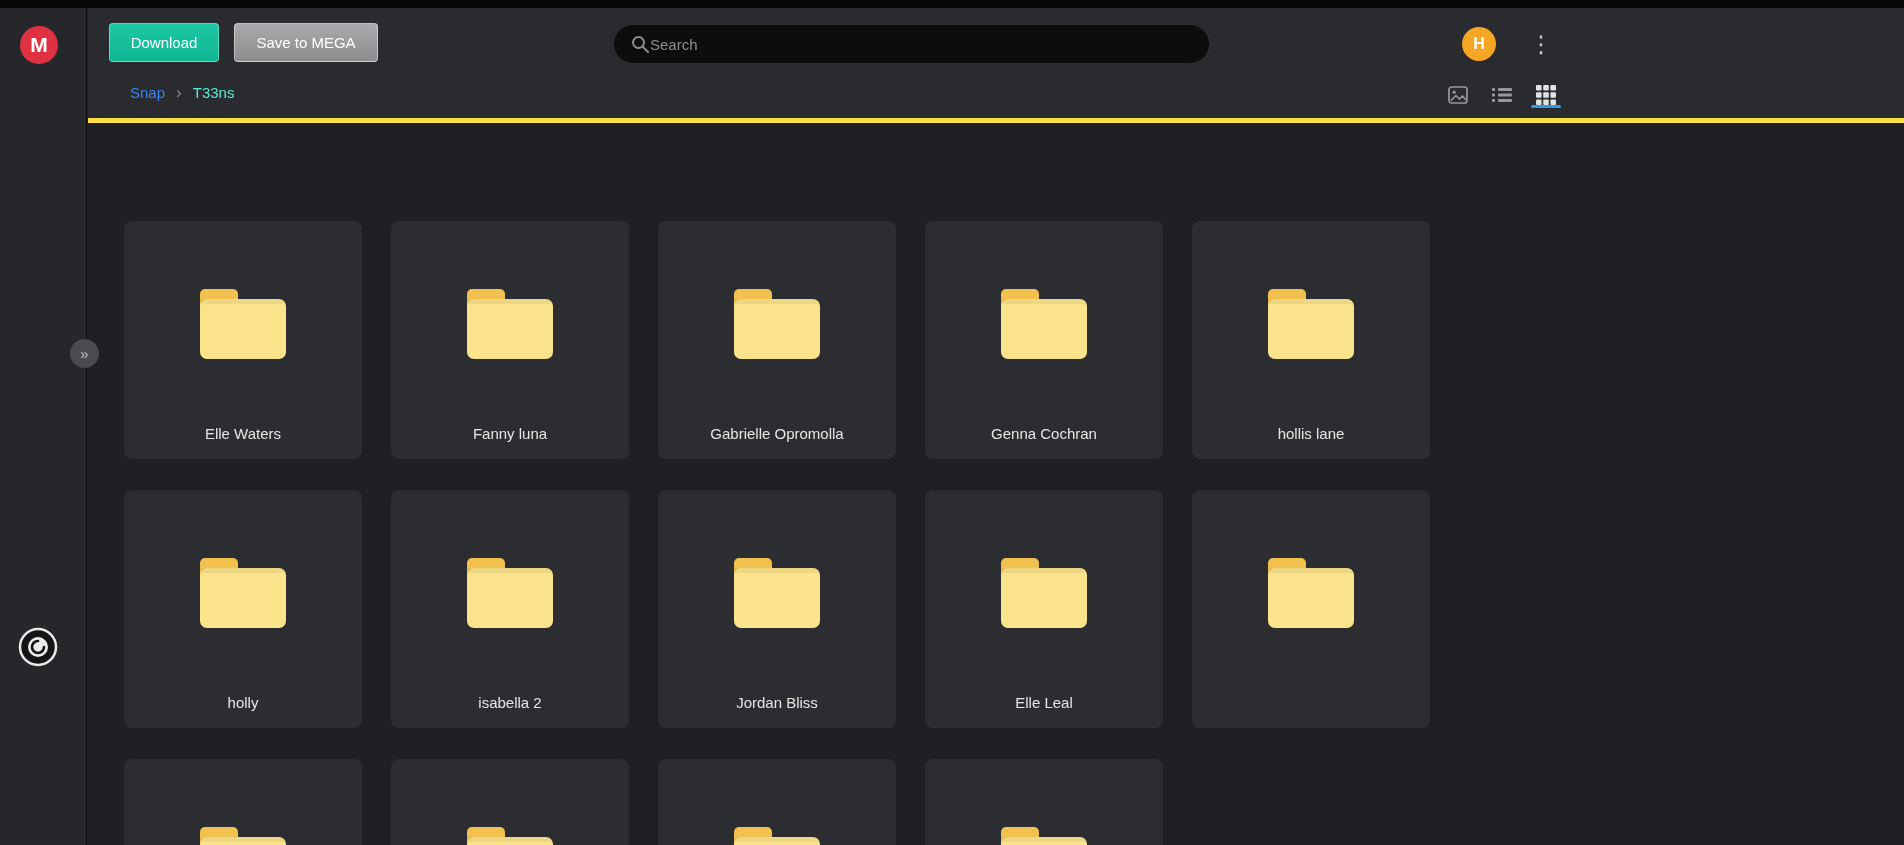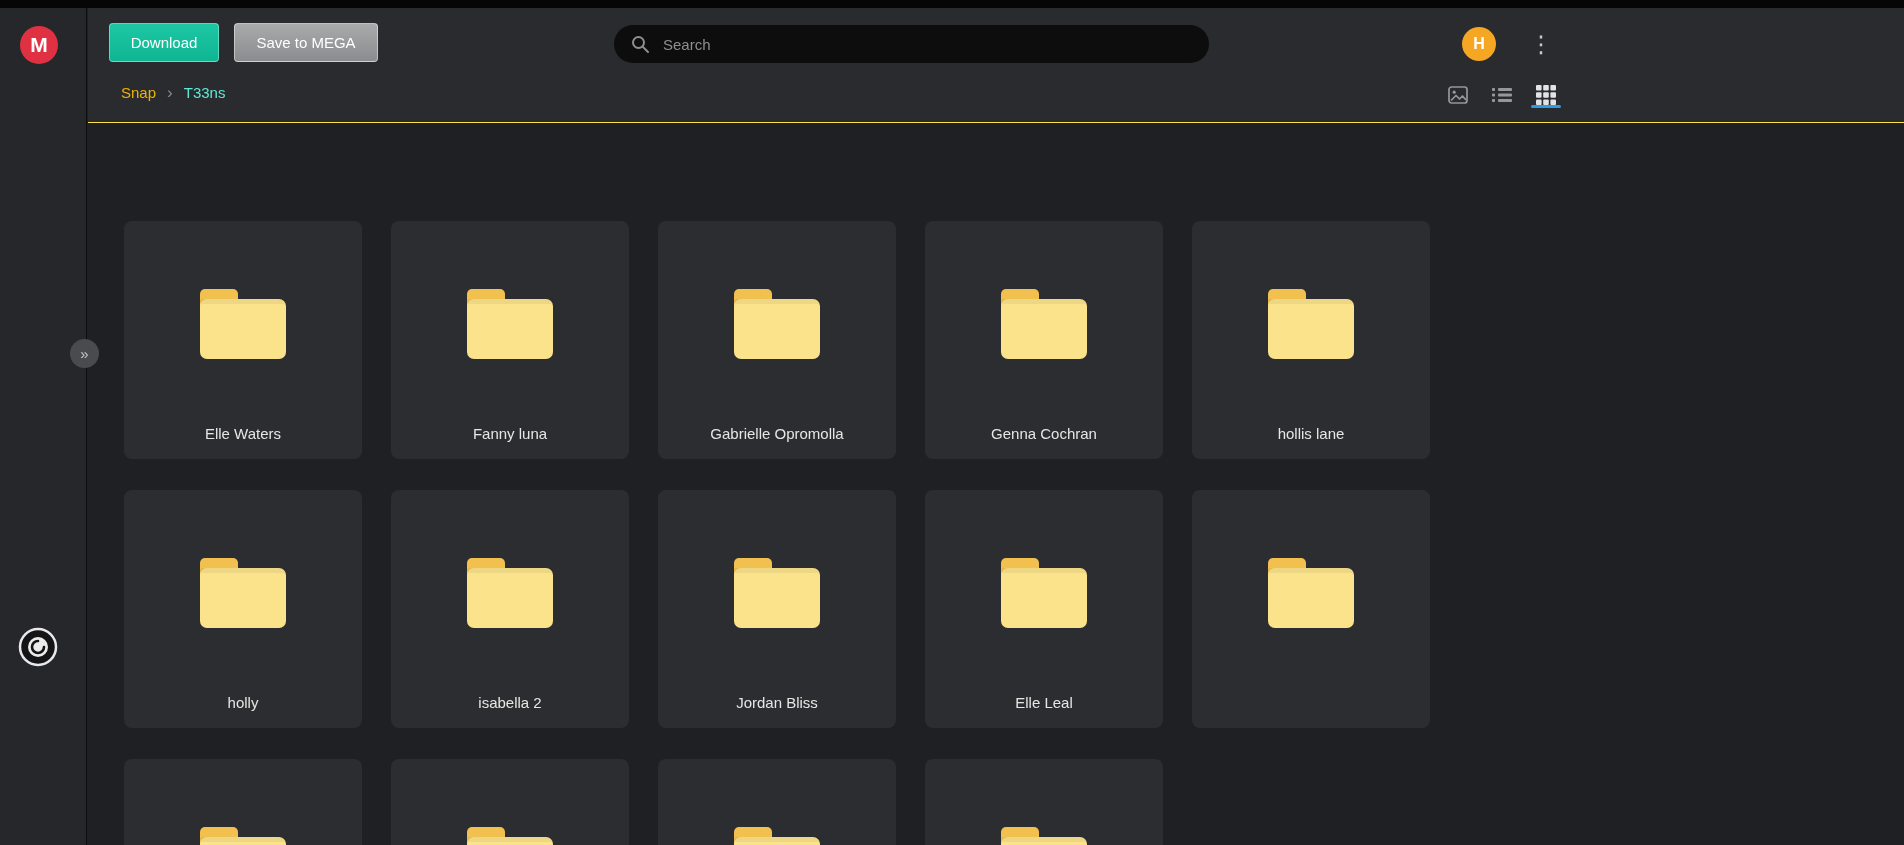--- a/index.html
+++ b/index.html
@@ -15,41 +15,41 @@
           background:var(--mega-red,#E03143); display:flex; align-items:center; justify-content:center;
           color:#fff; font-weight:bold; font-size:21px; cursor:pointer; }
   .expand-btn { position:absolute; left:70px; top:339px; width:29px; height:29px; border-radius:50%;
                 background:#4A4B4E; border:none; color:#C6C6C6; font-size:15px; z-index:10; cursor:pointer;
                 display:flex; align-items:center; justify-content:center; font-family:inherit; }
   .fab { position:absolute; left:17px; top:626px; width:42px; height:42px; cursor:pointer; background:none; border:none; }
 
   
   .main { position:absolute; left:88px; top:0; width:1816px; height:845px; }
 
-  .header { position:relative; width:100%; height:123px; background:#2A2B2E; border-bottom:1px solid #fde047; }
+  .header { position:relative; width:100%; height:123px; background:#2A2B2E; border-bottom:5px solid #fde047; }
 
   .btn { position:absolute; top:23px; height:39px; border-radius:4px; font-size:15px; color:#fff;
          cursor:pointer; font-family:inherit; }
   .btn-download { left:21px; width:110px; background:linear-gradient(var(--accent-green-top,#1DC8A5), var(--accent-green-bottom,#0FB592));
                   border:1px solid rgba(185,255,235,0.45); }
   .btn-save { left:146px; width:144px; background:linear-gradient(#A9AAAB,#8B8C8E); border:1px solid rgba(255,255,255,0.45); }
 
   .search { position:absolute; left:526px; top:25px; width:595px; height:38px; background:#0D0D0D;
-            border-radius:19px; display:flex; align-items:center; padding:8px 16px; gap:13px; }
+            border-radius:19px; display:flex; align-items:center; padding:8px 16px; }
   .search input { flex:1; background:transparent; border:none; outline:none; color:#DDD; font-size:15px; font-family:inherit; }
   .search input::placeholder { color:#8F8F8F; }
 
   .avatar { position:absolute; left:1374px; top:27px; width:34px; height:34px; border-radius:50%;
             background:var(--avatar-orange,#F5A623); color:#fff; display:flex; align-items:center; justify-content:center;
             font-size:16px; font-weight:bold; cursor:pointer; }
   .kebab { position:absolute; left:1440px; top:26px; width:26px; height:36px; color:#CACACA; font-size:23px;
            display:flex; align-items:center; justify-content:center; cursor:pointer; user-select:none; }
 
   .breadcrumb { position:absolute; left:33px; top:84px; display:flex; align-items:center; gap:11px; font-size:15px; }
-  .crumb-root { color:#eab308; cursor:pointer; }
+  .crumb-root { color:#3b82f6; cursor:pointer;margin-left:9px; }
   .crumb-sep { color:#8A8A8A; font-size:17px; line-height:1; }
   .crumb-cur { color:#5eead4; }
 
   .view-toggle { position:absolute; left:1360px; top:85px; display:flex; gap:24px; }
   .view-btn { width:20px; height:20px; background:none; border:none; cursor:pointer; padding:0; display:flex; align-items:center; justify-content:center; }
   .grid-underline { position:absolute; left:1443px; top:105px; width:30px; height:3px; border-radius:2px;
                     background:var(--accent-blue,#2E9BE5); }
 
   
   .content { position:absolute; left:0; top:124px; width:100%; height:787px; background:#1F2023;

